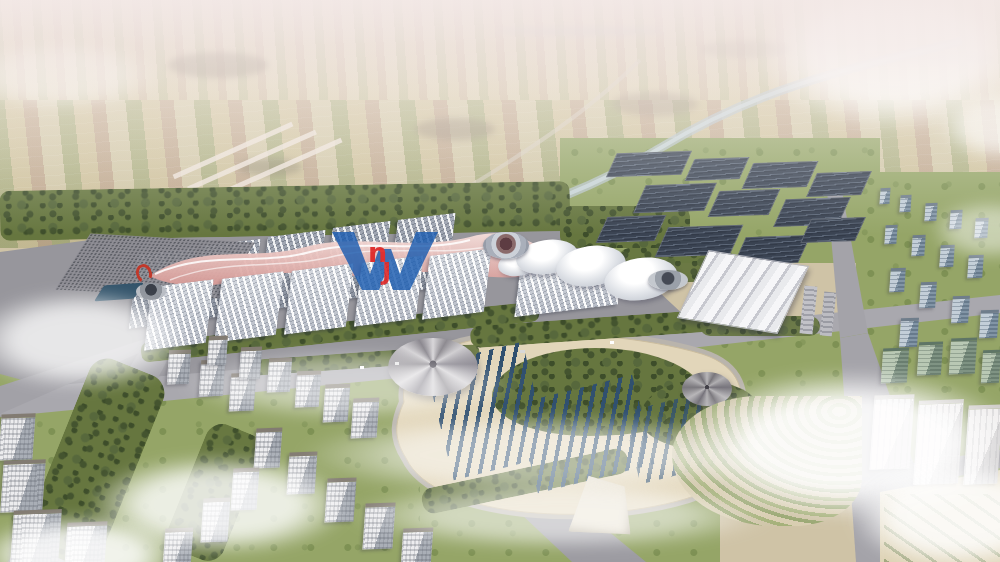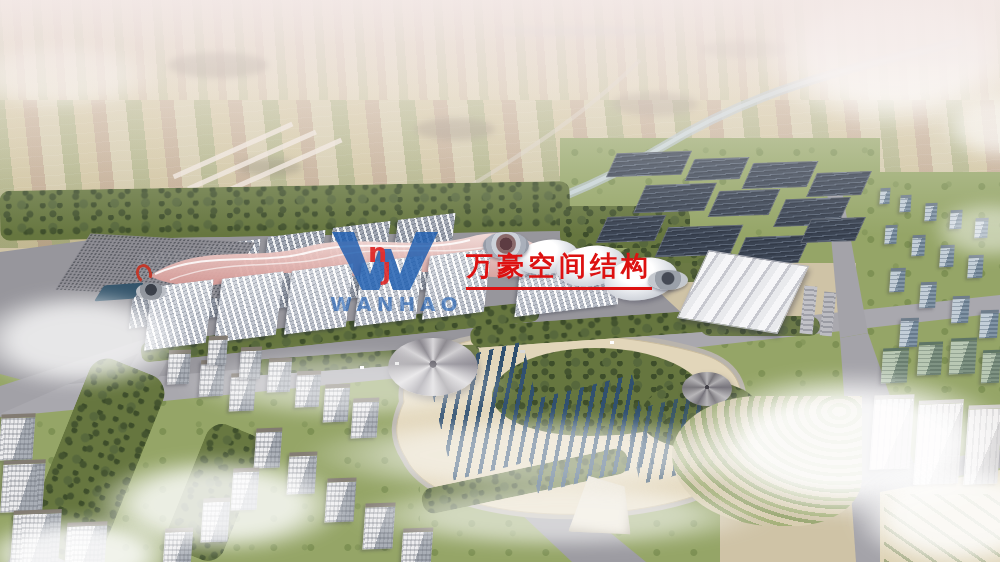--- a/index.html
+++ b/index.html
@@ -267,17 +267,15 @@
   <div class="abs cloud" style="left:420px;top:480px;width:280px;height:70px;opacity:.6;transform:scaleX(1.5);"></div>
 
   <div class="abs haze"></div>
 
   <div class="abs" style="left:328px;top:228px;width:130px;height:92px;opacity:.82;">
     <svg width="126" height="66" viewBox="0 0 126 66">
       <path d="M4,4 h22 l16,42 9,-25 h12 l9,25 L88,4 h22 L82,62 h-17 l-7,-19 -7,19 h-17 z" fill="var(--logo-blue,#1b5cb0)"></path>
       <text x="40" y="34" font-size="27" font-weight="bold" fill="var(--watermark-red,#dd1111)" font-family="DejaVu Sans, sans-serif">n</text>
       <text x="54" y="52" font-size="25" font-weight="bold" fill="var(--watermark-red,#dd1111)" font-family="DejaVu Sans, sans-serif">J</text>
     </svg>
-    <div class="wm-logo-text" style="position:absolute;left:2px;top:64px;">WANHAO</div>
   </div>
-  <div class="abs wm-cn" style="left:466px;top:248px;">万豪空间结构</div>
 
 </div>
 
 </body></html>

